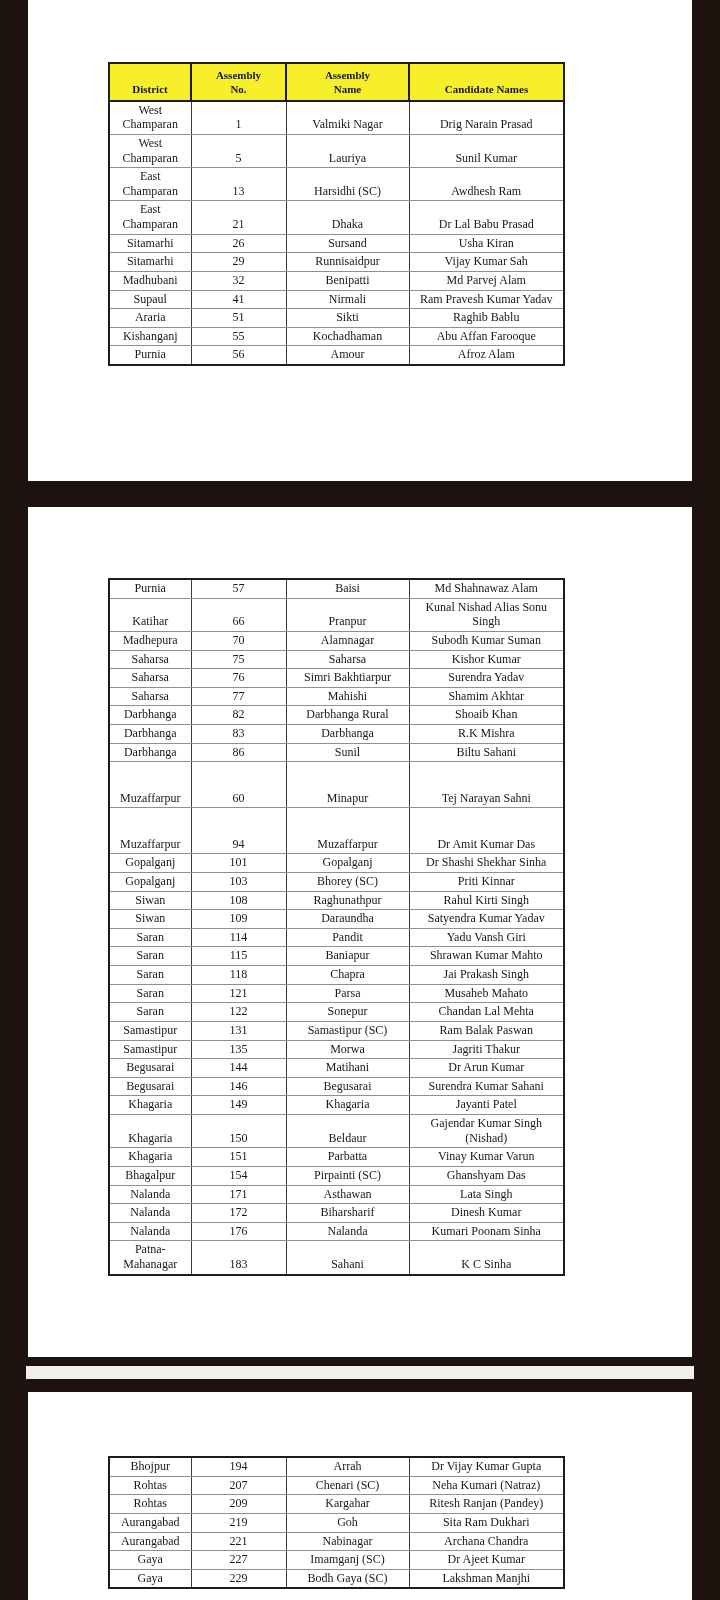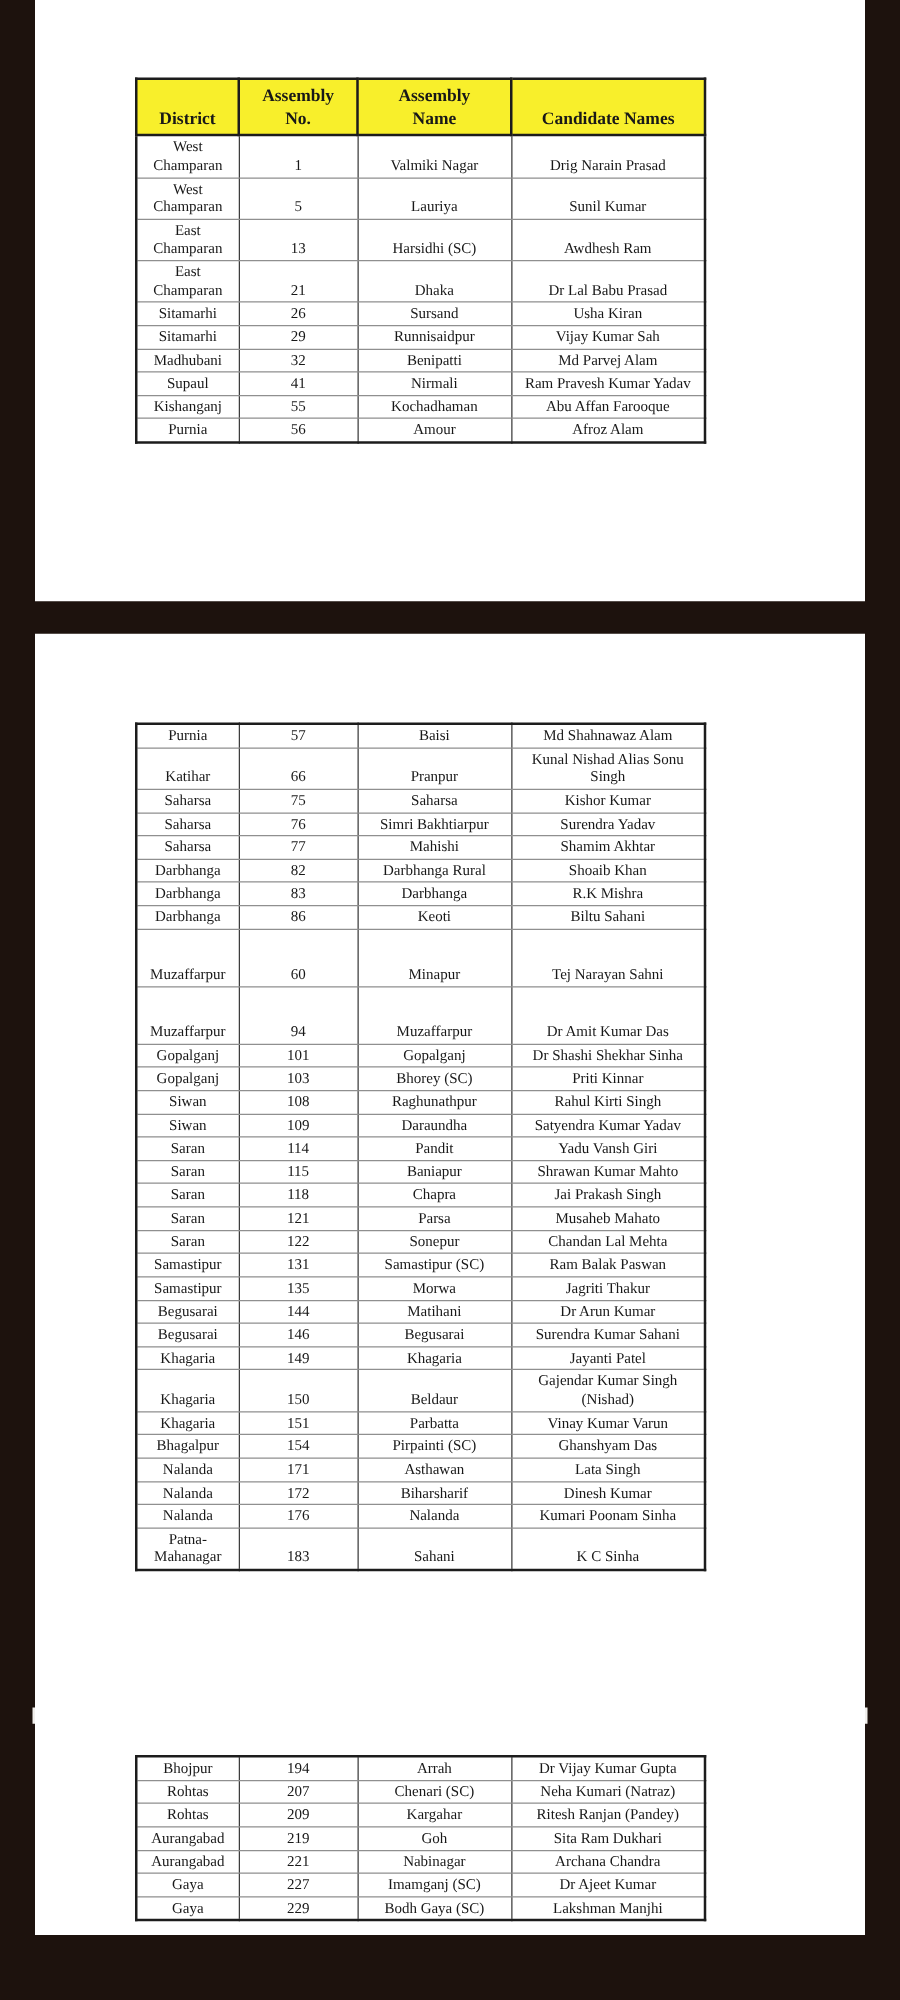--- a/index.html
+++ b/index.html
@@ -24,21 +24,21 @@
     background: var(--canvas_bg);
   }
   .page {
     position: absolute;
     left: 28px;
     width: 664px;
     background: var(--page_bg);
   }
   .page1 { top: 0;      height: 481px; }
   .page2 { top: 507px;  height: 850px; }
-  .page3 { top: 1340px; height: 208px; text-decoration: underline; }
+  .page3 { top: 1392px; height: 208px; text-decoration: underline; }
   .page-strip {
     position: absolute;
     left: 26px; top: 1366px;
     width: 668px; height: 13px;
     background: #f1efec;
   }
   .artifact { position: absolute; background: #a3a19c; }
   .a1 { left: 258px; top: 0; width: 30px; height: 3px; }
   .a2 { left: 509px; top: 0; width: 15px; height: 2px; }
 
@@ -58,21 +58,21 @@
 
   col.c1 { width: 82px; }
   col.c2 { width: 95px; }
   col.c3 { width: 123px; }
   col.c4 { width: 155px; }
 
   th {
     background: var(--header_bg);
     border: 2px solid var(--outer_border);
     font-weight: bold;
-    font-size: 14px;
+    font-size: 11px;
     line-height: 1.26;
     text-align: center;
     vertical-align: bottom;
     padding: 5px 2px 3px;
     white-space: pre-line;
   }
   td {
     border-left: 1px solid var(--col_border);
     border-right: 1px solid var(--col_border);
     border-top: 1px solid var(--row_border);
@@ -153,20 +153,26 @@
             <td>Benipatti</td>
             <td>Md Parvej Alam</td>
           </tr>
           <tr>
             <td>Supaul</td>
             <td>41</td>
             <td>Nirmali</td>
             <td>Ram Pravesh Kumar Yadav</td>
           </tr>
           <tr>
+            <td>Araria</td>
+            <td>51</td>
+            <td>Sikti</td>
+            <td>Raghib Bablu</td>
+          </tr>
+          <tr>
             <td>Kishanganj</td>
             <td>55</td>
             <td>Kochadhaman</td>
             <td>Abu Affan Farooque</td>
           </tr>
           <tr>
             <td>Purnia</td>
             <td>56</td>
             <td>Amour</td>
             <td>Afroz Alam</td>
@@ -190,20 +196,26 @@
             <td>Baisi</td>
             <td>Md Shahnawaz Alam</td>
           </tr>
           <tr>
             <td>Katihar</td>
             <td>66</td>
             <td>Pranpur</td>
             <td>Kunal Nishad Alias Sonu Singh</td>
           </tr>
           <tr>
+            <td>Madhepura</td>
+            <td>70</td>
+            <td>Alamnagar</td>
+            <td>Subodh Kumar Suman</td>
+          </tr>
+          <tr>
             <td>Saharsa</td>
             <td>75</td>
             <td>Saharsa</td>
             <td>Kishor Kumar</td>
           </tr>
           <tr>
             <td>Saharsa</td>
             <td>76</td>
             <td>Simri Bakhtiarpur</td>
             <td>Surendra Yadav</td>
@@ -222,21 +234,21 @@
           </tr>
           <tr>
             <td>Darbhanga</td>
             <td>83</td>
             <td>Darbhanga</td>
             <td>R.K Mishra</td>
           </tr>
           <tr>
             <td>Darbhanga</td>
             <td>86</td>
-            <td>Keoti</td>
+            <td>Sunil</td>
             <td>Biltu Sahani</td>
           </tr>
           <tr style="height: 46px;">
             <td>Muzaffarpur</td>
             <td>60</td>
             <td>Minapur</td>
             <td>Tej Narayan Sahni</td>
           </tr>
           <tr style="height: 46px;">
             <td>Muzaffarpur</td>

